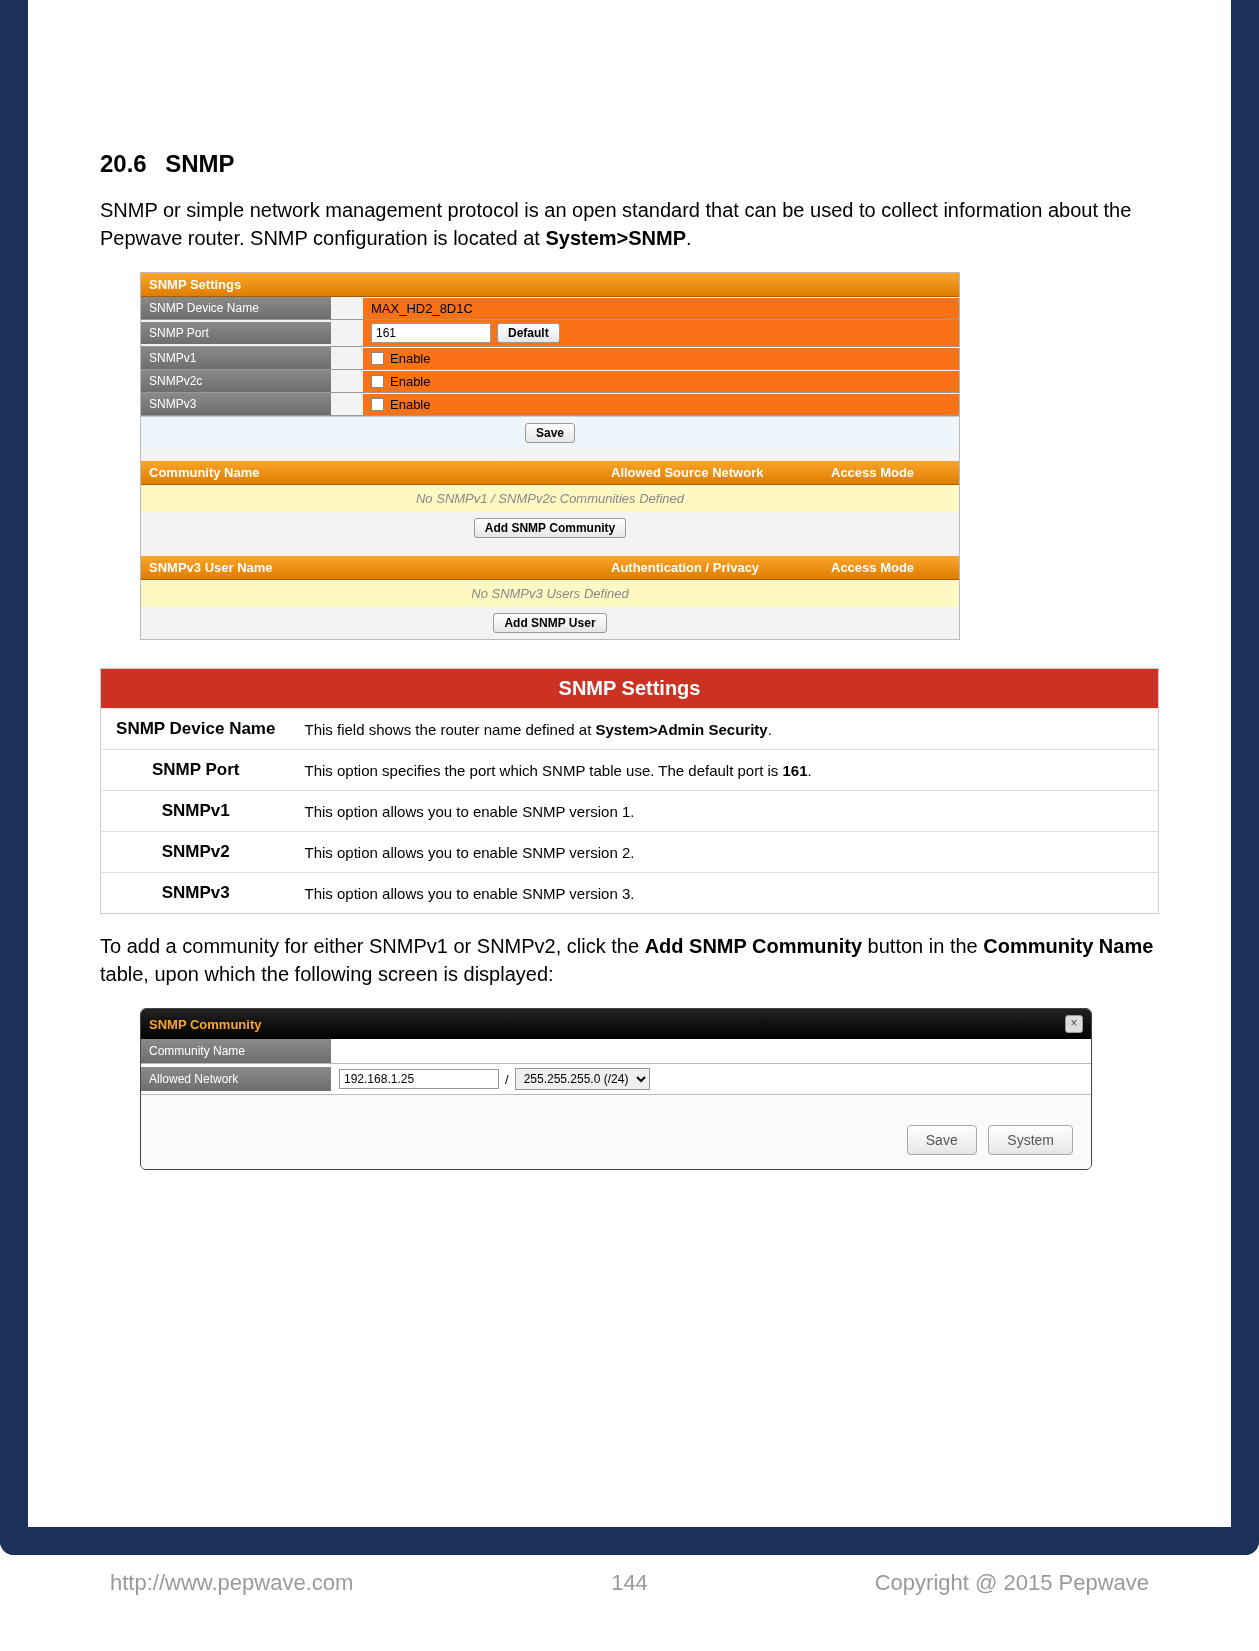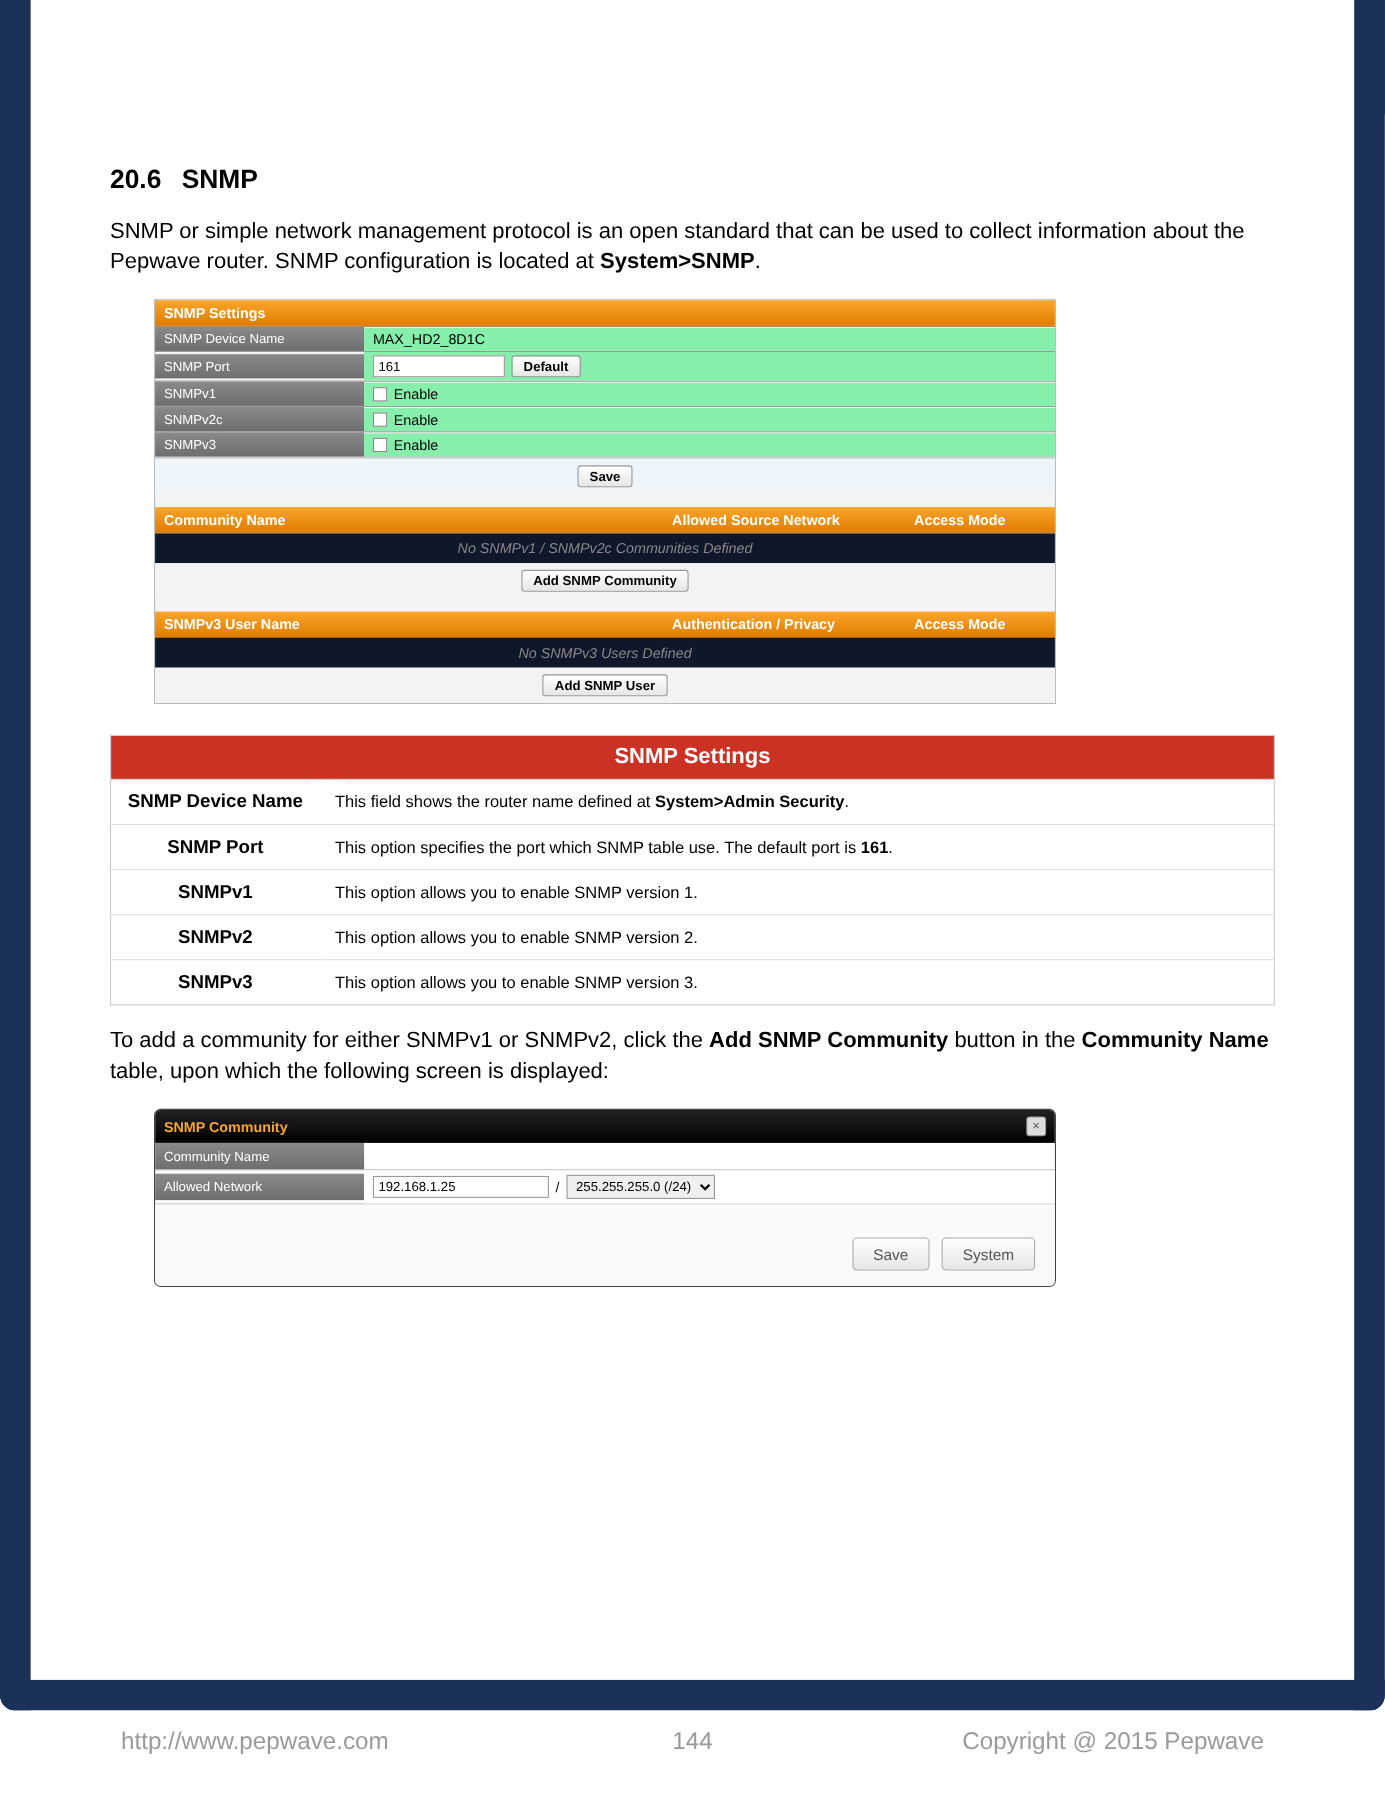--- a/index.html
+++ b/index.html
@@ -63,41 +63,41 @@
     border-bottom: 1px solid #a85b00;
   }
   .grey-row { display: flex; align-items: center; border-bottom: 1px solid #999; }
   .grey-label {
     background: linear-gradient(#8a8a8a, #6e6e6e);
     color: #fff;
     width: 190px;
     padding: 4px 8px;
     font-size: 12px;
   }
-  .grey-val { background: #86efac; flex: 1; padding: 3px 8px; display: flex; align-items: center; gap: 6px; }
+  .grey-val { background: #f97316; flex: 1; padding: 3px 8px; display: flex; align-items: center; gap: 6px; margin-left: 32px; }
   .grey-val input[type=text] {
     border: 1px solid #999; padding: 2px 4px; font-size: 12px; width: 120px;
   }
   .btn-small {
     background: linear-gradient(#fff,#e6e6e6);
     border: 1px solid #999;
     border-radius: 3px;
     padding: 2px 10px;
     font-size: 12px;
     font-weight: bold;
     cursor: pointer;
   }
   .save-row { text-align: center; padding: 6px; background: #eef5fb; border-top: 1px solid #ccc; }
 
   .sub-table { margin-top: 12px; }
   .orange-header.cols { display: flex; }
   .orange-header.cols span:nth-child(1){ flex: 1; }
   .orange-header.cols span:nth-child(2){ width: 220px; }
   .orange-header.cols span:nth-child(3){ width: 120px; }
-  .no-def { text-align: center; color: #888; padding: 6px; font-style: italic; background: #0f172a; }
+  .no-def { text-align: center; color: #888; padding: 6px; font-style: italic; background: #fef9c3; }
   .add-row { text-align: center; padding: 6px; background: #f3f3f3; }
 
   
   .desc-table {
     margin-top: 28px;
     width: 100%;
     border: 1px solid #ccc;
     border-collapse: collapse;
     font-size: 15px;
   }
@@ -117,21 +117,21 @@
   .desc-table td.key {
     width: 190px;
     text-align: center;
     font-weight: bold;
     font-size: 17px;
   }
 
   
   .dlg-shot {
     margin: 20px 0 0 40px;
-    width: 820px;
+    width: 952px;
     border: 1px solid #444;
     border-radius: 6px;
     overflow: hidden;
     background: #fff;
     font-size: 13px;
   }
   .dlg-topbar {
     background: linear-gradient(#222,#000);
     padding: 6px 8px;
     display: flex; align-items: center; justify-content: space-between;

